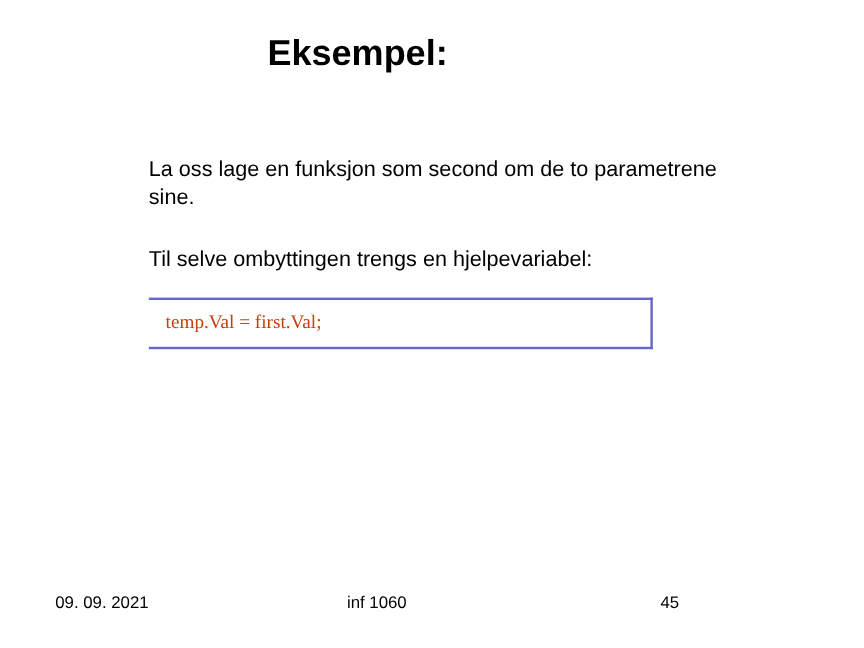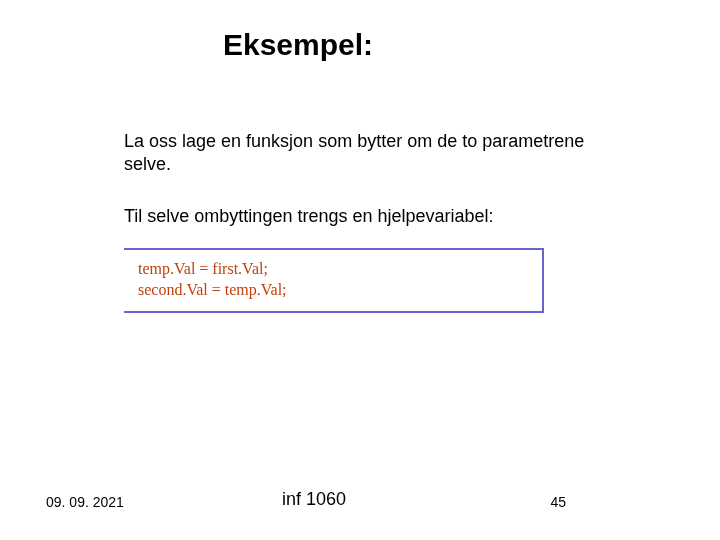--- a/index.html
+++ b/index.html
@@ -19,37 +19,36 @@
     margin-top: 6px;
   }
   .codeline {
     font-family: "Comic Sans MS", "Comic Sans", cursive;
     color: #c2410c;
     font-size: 16px;
     line-height: 1.35;
     white-space: pre;
   }
   .footer-date { position: absolute; left: 46px; bottom: 30px; font-size: 14px; text-align: right; }
-  .footer-center { position: absolute; left: 0; right: 0; bottom: 30px; text-align: center; font-size: 18px; padding-left: 32px; }
+  .footer-center { position: absolute; left: 0; right: 0; bottom: 30px; text-align: center; font-size: 14px; padding-left: 32px; }
   .footer-page { position: absolute; right: 30px; bottom: 30px; font-size: 14px; }
 </style>
 </head>
 <body>
 
 <div class="slide">
 
   <h1 class="title">Eksempel:</h1>
 
   <div class="body">
-    <p class="para1">La oss lage en funksjon som bytter om de to parametrene selve.</p>
+    <p class="para1">La oss lage en funksjon som second om de to parametrene sine.</p>
     <p class="para2">Til selve ombyttingen trengs en hjelpevariabel:</p>
 
     <div class="codebox">
       <div class="codeline">temp.Val = first.Val;</div>
-      <div class="codeline">second.Val = temp.Val;</div>
     </div>
   </div>
 
   <div class="footer-date">09. 09. 2021</div>
   <div class="footer-center">inf 1060</div>
   <div class="footer-page">45</div>
 
 </div>
 
 </body></html>

